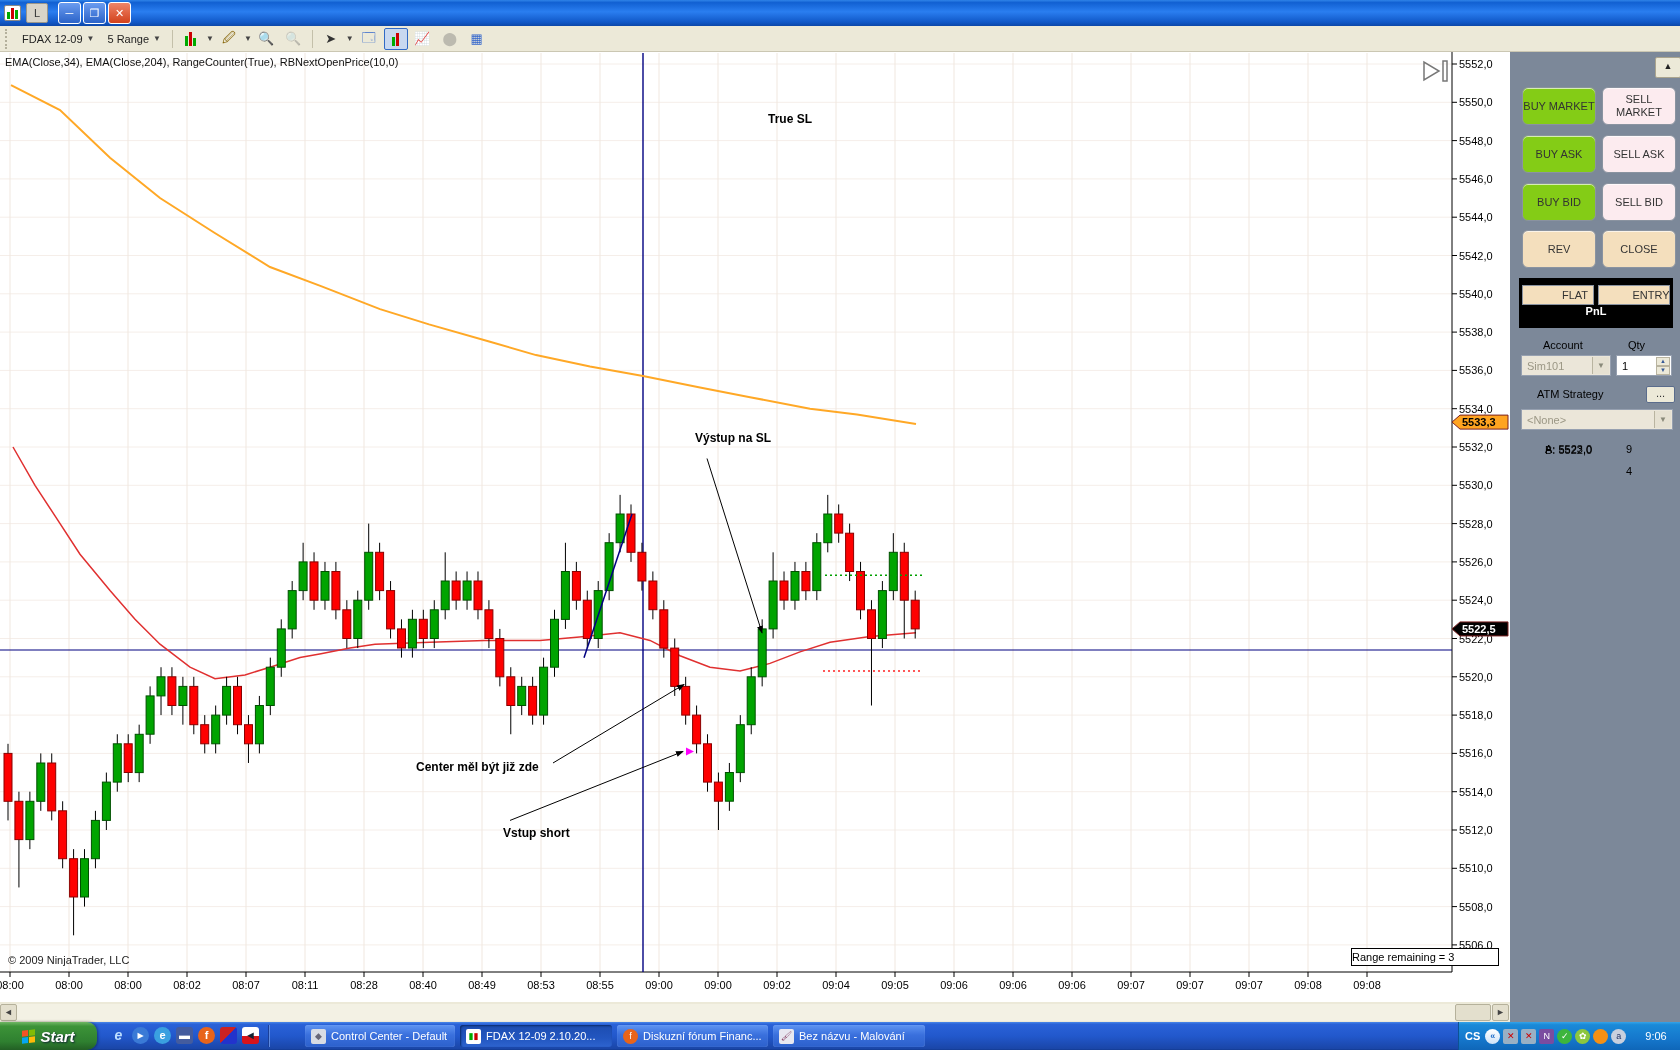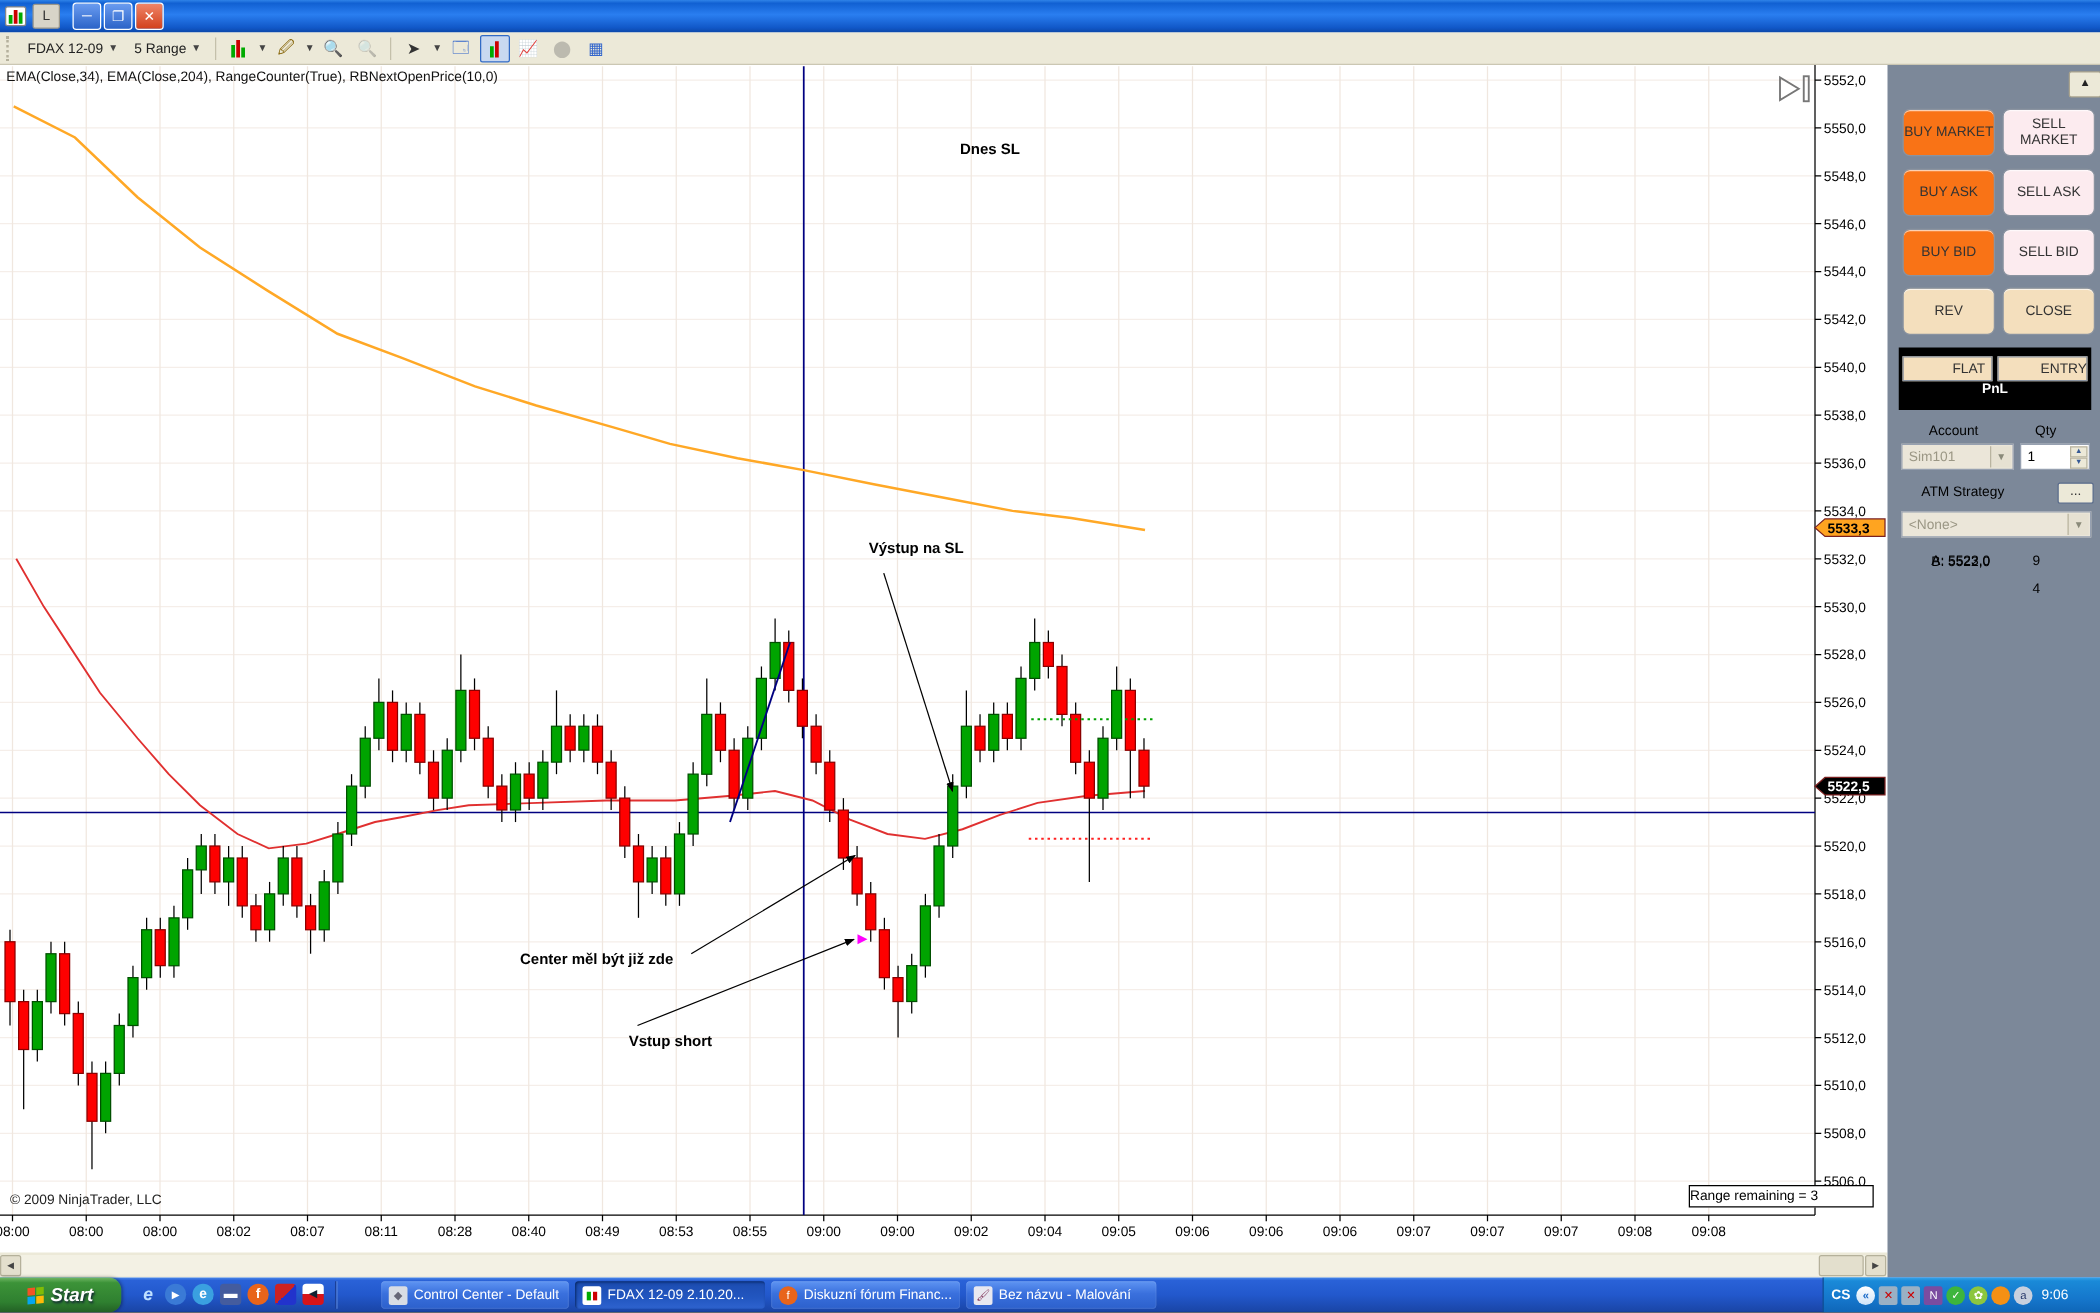--- a/index.html
+++ b/index.html
@@ -48,21 +48,21 @@
     border-radius:2px;text-align:center;line-height:15px;font-size:9px;color:#444;box-sizing:border-box;}
   .sb-thumb{position:absolute;left:1455px;top:2px;width:36px;height:17px;background:#e3dfcd;
     border:1px solid #b5b19b;border-radius:2px;box-sizing:border-box;}
   
   #dom-panel{position:absolute;left:1510px;top:52px;width:170px;height:970px;background:#7c8899;}
   #scrollup-btn{position:absolute;left:145px;top:5px;width:24px;height:19px;background:#ece9d8;
     border:1px solid #aaa48e;border-radius:2px;text-align:center;line-height:17px;font-size:9px;color:#222;}
   .dbtn{position:absolute;width:72px;height:36px;border:1px solid #8a93a0;border-radius:6px;
     display:flex;align-items:center;justify-content:center;text-align:center;color:#333;
     font-size:11px;line-height:1.15;box-shadow:inset 0 1px 0 #ffffffaa;}
-  .buy{background:#f97316;}
+  .buy{background:#84cc16;}
   .sell{background:#fcebef;}
   .tan{background:#f4dfbd;}
   #pnl-strip{position:absolute;left:9px;top:226px;width:154px;height:50px;background:#000;}
   .fe-cell{position:absolute;top:7px;width:72px;height:20px;background:#f4dfbd;border:1px solid #8a93a0;
     box-sizing:border-box;display:flex;align-items:center;justify-content:center;color:#333;padding-left:34px;}
   #pnl-label{position:absolute;left:0;top:27px;width:154px;text-align:center;color:#fff;font-weight:bold;}
   .panel-label{position:absolute;color:#000;font-size:11px;}
   .combo{position:absolute;height:21px;background:#ebe6d9;border:1px solid #96a0b0;box-sizing:border-box;
     color:#9b9785;display:flex;align-items:center;padding-left:5px;}
   .combo .arrowbox{position:absolute;right:1px;top:1px;bottom:1px;width:16px;background:#e6e1d2;
@@ -93,21 +93,21 @@
   .task.active{background:linear-gradient(180deg,#1c4cb0,#2256c0 60%,#2e63cf);box-shadow:inset 1px 1px 2px #092a6a;}
   .task .ticn{width:15px;height:15px;flex:none;border-radius:2px;text-align:center;line-height:15px;font-size:9px;}
   .task span{white-space:nowrap;}
   #tray{position:absolute;right:0;top:0;width:222px;height:28px;
     background:linear-gradient(180deg,#35a3e8 0%,#1a8ad8 10%,#1577cc 60%,#0f66b8 100%);
     border-left:1px solid #0c5294;display:flex;align-items:center;gap:3px;padding-left:6px;box-sizing:border-box;}
   #tray .lang{color:#fff;font-weight:bold;margin-right:2px;}
   #tray .chev{width:15px;height:15px;border-radius:50%;background:linear-gradient(180deg,#fff,#cfe3f8);
     color:#1c6bc8;font-size:9px;font-weight:bold;text-align:center;line-height:15px;}
   .tray-ic{width:15px;height:15px;border-radius:2px;text-align:center;line-height:15px;font-size:9px;color:#fff;}
-  #tray .clock{color:#fff;margin-left:4px;}
+  #tray .clock{color:#fff;margin-left:16px;}
 </style>
 </head>
 <body>
 
 <div id="screen">
 
   <div id="titlebar">
     <span id="title-icon">
       <i style="height:7px;background:#0a0"></i>
       <i style="height:11px;background:#c00"></i>
@@ -491,21 +491,21 @@
           <line x1="553" y1="710.9749999999999" x2="684" y2="632.459999999993" stroke="#000" stroke-width="1" marker-end="url(#ah)"></line>
           <line x1="510" y1="768.425" x2="683" y2="699.484999999993" stroke="#000" stroke-width="1" marker-end="url(#ah)"></line>
           <polygon points="1452,370.1049999999965 1460,363.1049999999965 1508,363.1049999999965 1508,377.1049999999965 1460,377.1049999999965" fill="#ffa420" stroke="#7a2020" stroke-width="1"></polygon>
           <text x="1462" y="374.1049999999965" text-anchor="start" fill="#000000" font-size="11" font-weight="bold" font-family="Liberation Sans, DejaVu Sans, sans-serif">5533,3</text>
           <polygon points="1452,576.925 1460,569.925 1508,569.925 1508,583.925 1460,583.925" fill="#000000" stroke="#7a2020" stroke-width="1"></polygon>
           <text x="1462" y="580.925" text-anchor="start" fill="#ffffff" font-size="11" font-weight="bold" font-family="Liberation Sans, DejaVu Sans, sans-serif">5522,5</text>
           <polygon points="1424,10 1424,28 1439,19" fill="none" stroke="#777" stroke-width="1.5"></polygon>
           <rect x="1443" y="9" width="4" height="20" fill="none" stroke="#777" stroke-width="1.5"></rect>
         </svg></div>
     <div class="overlay" id="indicator-label">EMA(Close,34), EMA(Close,204), RangeCounter(True), RBNextOpenPrice(10,0)</div>
-    <div class="overlay annot" style="left:768px;top:60px">Dnes SL</div>
+    <div class="overlay annot" style="left:768px;top:60px">True SL</div>
     <div class="overlay annot" style="left:695px;top:379px">Výstup na SL</div>
     <div class="overlay annot" style="left:416px;top:708px">Center měl být již zde</div>
     <div class="overlay annot" style="left:503px;top:774px">Vstup short</div>
     <div class="overlay" id="copyright">© 2009 NinjaTrader, LLC</div>
     <div class="overlay" id="range-box">Range remaining = 3</div>
   </div>
 
   <div id="bottom-strip">
     <div class="sb-track"></div>
     <div class="sb-btn" style="left:0">◄</div>

